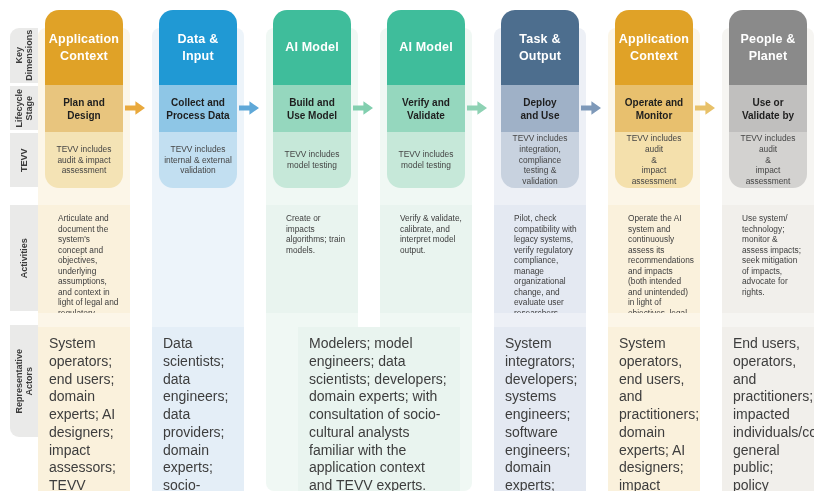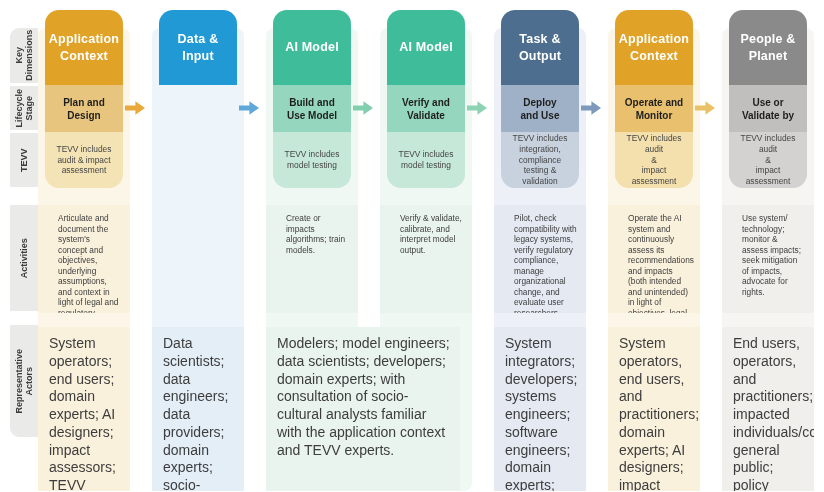--- a/index.html
+++ b/index.html
@@ -25,21 +25,21 @@
   .stage{position:absolute;left:7px;right:7px;top:75px;height:47px;background:var(--stage);
     display:flex;align-items:center;justify-content:center;font-size:10px;font-weight:bold;
     color:#1e1e1e;text-align:center;white-space:pre-line;line-height:1.3;}
   .tevv{position:absolute;left:7px;right:7px;top:122px;height:56px;background:var(--tevv);
     border-radius:0 0 14px 14px;display:flex;align-items:center;justify-content:center;
     font-size:8.4px;color:#454545;text-align:center;white-space:pre-line;line-height:1.3;padding:3px 5px;box-sizing:border-box;overflow:hidden;}
   .act{position:absolute;left:0;right:0;top:195px;height:108px;background:var(--activities);
     font-size:8.3px;color:#3d3d3d;line-height:1.27;padding:8px 9px 6px 20px;box-sizing:border-box;overflow:hidden;}
   .actors{position:absolute;left:0;right:0;top:317px;bottom:0;background:var(--activities);
     font-size:14px;color:#3d3d3d;line-height:1.27;padding:8px 9px 6px 11px;box-sizing:border-box;overflow:hidden;}
-  .actors.merged{right:calc(-100% - 10px);z-index:1;}
+  .actors.merged{right:calc(-100% - 10px);z-index:1;margin-left:32px;}
   .arrow{position:absolute;top:91px;right:-15px;width:20px;height:14px;z-index:2;background:var(--arrow);
     clip-path:polygon(0% 32%,52% 32%,52% 2%,100% 50%,52% 98%,52% 68%,0% 68%);}
 </style>
 </head>
 <body>
 
 <div class="board">
 
   <div class="labels">
     <div class="rlabel rl-kd">
@@ -72,20 +72,23 @@
       <div class="tevv">TEVV includes audit &amp; impact assessment</div>
       <div class="act">Articulate and document the system's concept and objectives, underlying assumptions, and context in light of legal and regulatory requirements and ethical considerations.</div>
       <div class="actors">System operators; end users; domain experts; AI designers; impact assessors; TEVV experts; product managers; compliance experts; auditors; governance experts; organizational management; C-suite executives; impacted individuals/ communities; evaluators.</div>
       <div class="arrow"></div>
     </div>
 
     <div class="col" style="--header: #2099D4; --stage: #8EC6E6; --tevv: #C2DFF1; --activities: #E4EEF7; --strip: #EDF4FA; --arrow: #5FA8D8;">
       <div class="strip"></div>
       <div class="hdr">Data &amp;
 Input</div>
+      <div class="stage">Collect and
+Process Data</div>
+      <div class="tevv">TEVV includes internal &amp; external validation</div>
       <div class="actors">Data scientists; data engineers; data providers; domain experts; socio-cultural analysts; human factors experts; TEVV experts.</div>
       <div class="arrow"></div>
     </div>
 
     <div class="col" style="--header: #3FBD9B; --stage: #95D7BE; --tevv: #C6E8D9; --activities: #E9F4EF; --strip: #F0F8F4; --arrow: #82CFAF;">
       <div class="strip"></div>
       <div class="hdr">AI Model</div>
       <div class="stage">Build and
 Use Model</div>
       <div class="tevv">TEVV includes model testing</div>

